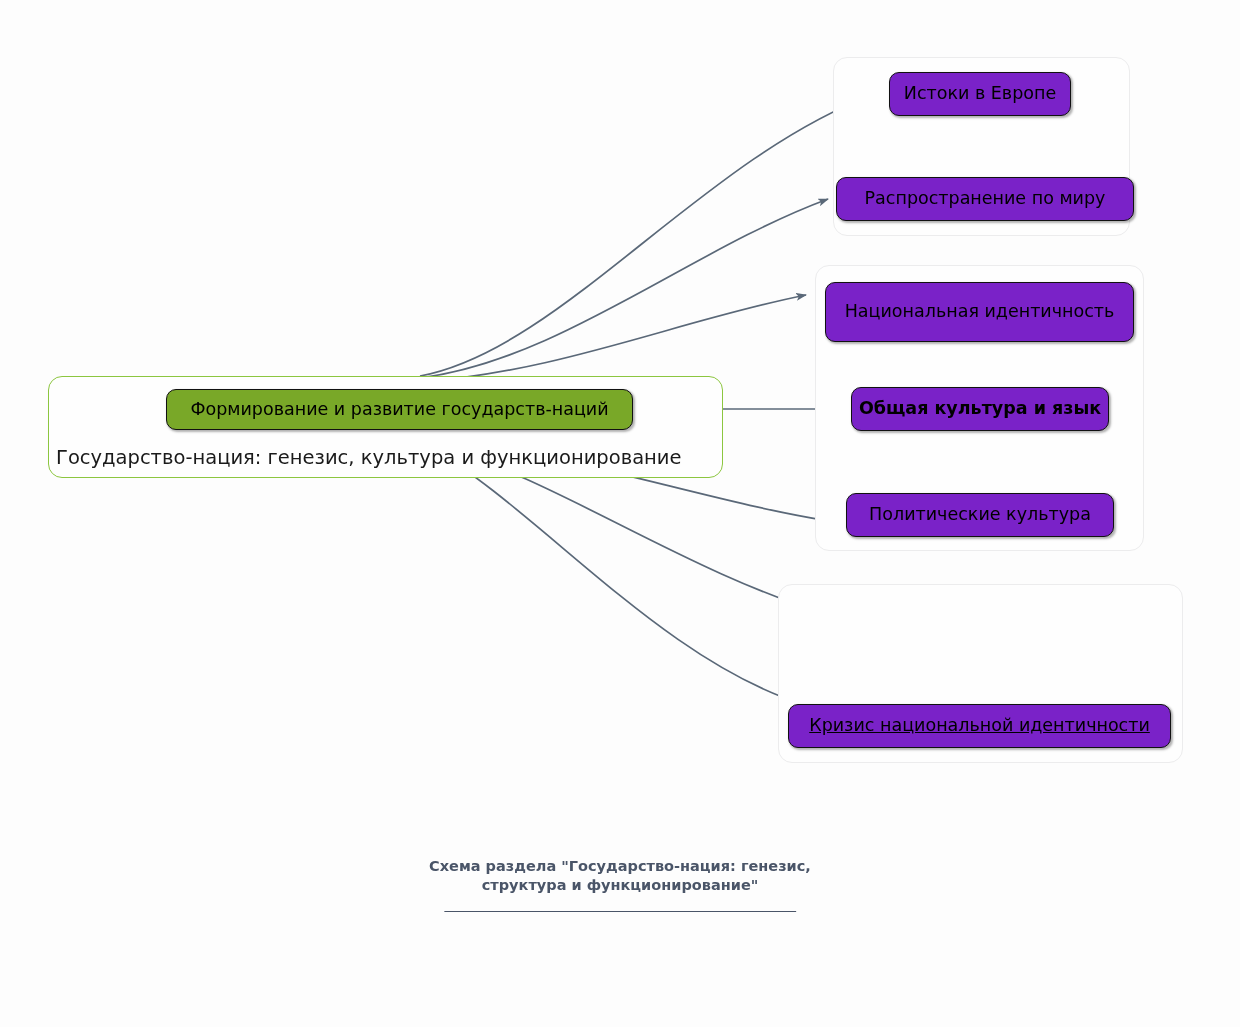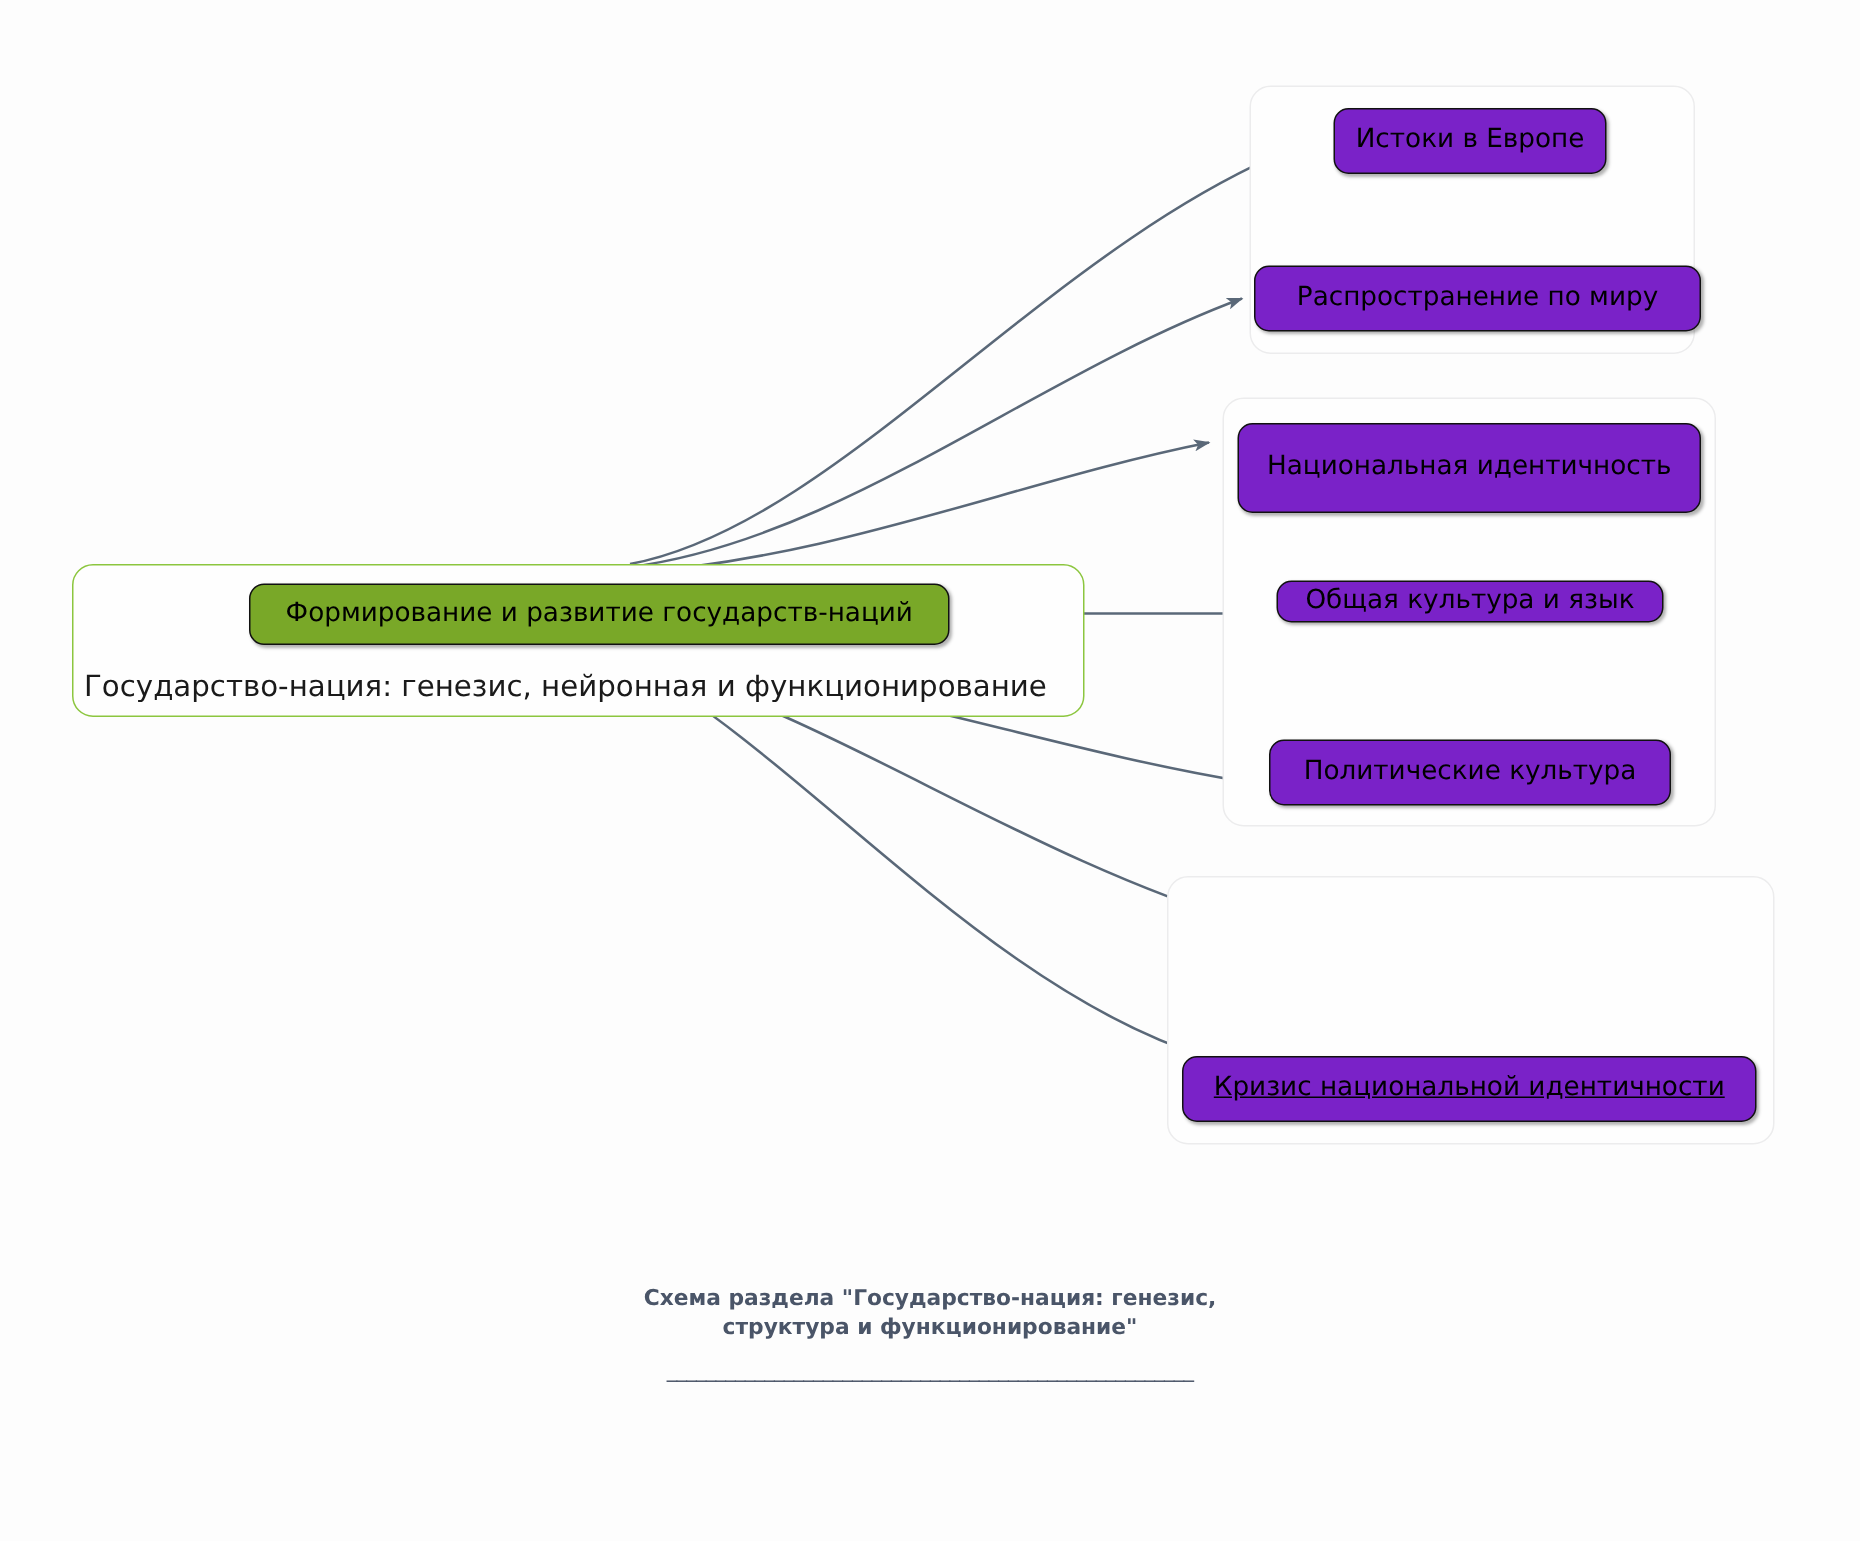--- a/index.html
+++ b/index.html
@@ -95,21 +95,21 @@
     line-height: 18.5px;
     white-space: pre-line;
   }
   .footer-divider {
     color: #4a5568;
     font-size: 14px;
     line-height: 16px;
     letter-spacing: -0.5px;
     overflow: hidden;
     white-space: nowrap;
-    margin-top: 12px;
+    margin-top: 2px;
   }
   .footer-copyright {
     color: #58647a;
     font-size: 16.5px;
     line-height: 22px;
     margin-top: 19px;
     white-space: nowrap;
   }
 </style>
 </head>
@@ -139,33 +139,33 @@
       <path d="M 432,444 C 560,480 680,570 832,616"></path>
 
       <path d="M 428,446 C 540,510 660,660 805,705"></path>
     </g>
   </svg>
 
   <div class="cluster root-cluster" style="left:48px; top:376px; width:675px; height:102px;"></div>
 
   <div class="node root-node" style="left:166px; top:389px; width:467px; height:41px;">Формирование и развитие государств-наций</div>
 
-  <div class="cluster-caption" style="left:56px; top:448px; width:660px;">Государство-нация: генезис, нейронная и функционирование</div>
+  <div class="cluster-caption" style="left:56px; top:448px; width:660px;">Государство-нация: генезис, культура и функционирование</div>
 
   <div class="cluster group-cluster" style="left:833px; top:57px; width:297px; height:179px;"></div>
 
   <div class="node leaf-node" style="left:889px; top:72px; width:182px; height:44px;">Истоки в Европе</div>
 
   <div class="node leaf-node" style="left:836px; top:177px; width:298px; height:44px;">Распространение по миру</div>
 
   <div class="cluster group-cluster" style="left:815px; top:265px; width:329px; height:286px;"></div>
 
   <div class="node leaf-node" style="left:825px; top:282px; width:309px; height:60px;">Национальная идентичность</div>
 
-  <div class="node leaf-node" style="left:851px; top:387px; width:258px; height:28px;">Общая культура и язык</div>
+  <div class="node leaf-node" style="left:851px; top:387px; width:258px; height:44px;font-weight:bold;">Общая культура и язык</div>
 
   <div class="node leaf-node" style="left:846px; top:493px; width:268px; height:44px;">Политические культура</div>
 
   <div class="cluster group-cluster" style="left:778px; top:584px; width:405px; height:179px;"></div>
 
 
   <div class="node leaf-node" style="left:788px; top:704px; width:383px; height:44px;text-decoration:underline;">Кризис национальной идентичности</div>
 
   <div id="footer" style="top:857px;">
     <div class="footer-title">Схема раздела "Государство-нация: генезис,

